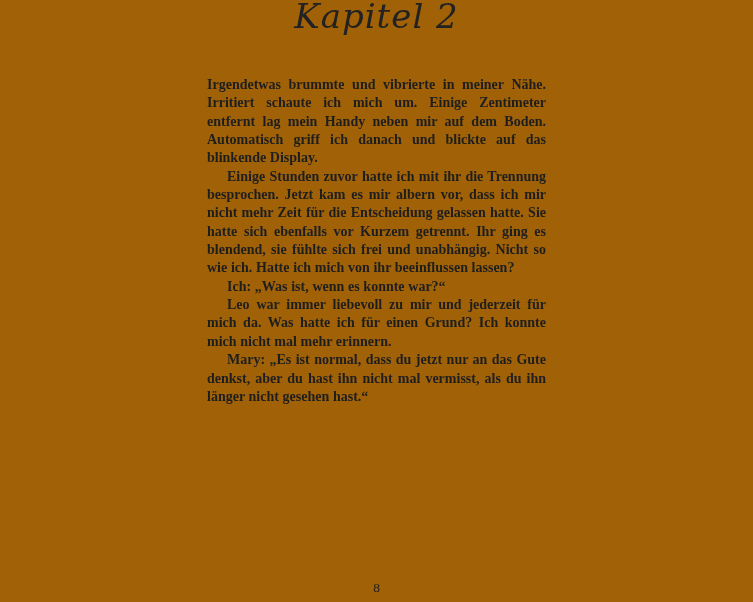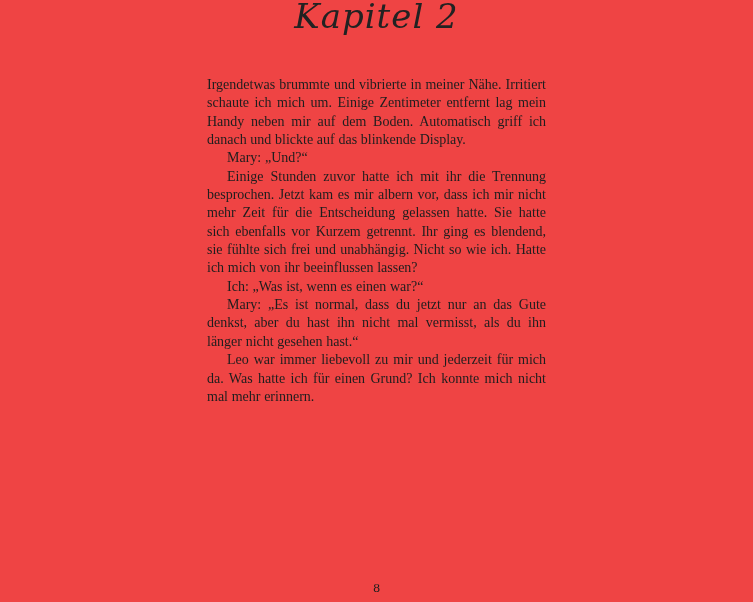--- a/index.html
+++ b/index.html
@@ -4,21 +4,21 @@
 <style>
   html, body {
     margin: 0;
     padding: 0;
     background: #ffffff;
   }
   .page {
     position: relative;
     width: 753px;
     height: 602px;
-    background: #ef4444;
+    background: #a16207;
     overflow: hidden;
     font-family: "Liberation Serif", serif;
     color: #1e1e1e;
   }
   .chapter-title {
     position: absolute;
     top: -4px;
     left: 207px;
     width: 339px;
     margin: 0;
@@ -38,20 +38,21 @@
     text-align: justify;
     font-size: 14px;
     line-height: 18.35px;
     hyphens: auto;
     -webkit-hyphens: auto;
     word-spacing: 0.2px;
   }
   .body-text p {
     margin: 0;
     text-indent: 20px;
+    font-weight: bold;
   }
   .body-text p.first {
     text-indent: 0;
   }
   .page-number {
     position: absolute;
     top: 580px;
     left: 207px;
     width: 339px;
     text-align: center;
@@ -60,21 +61,20 @@
   }
 </style>
 </head>
 <body>
 
 <div class="page">
   <h1 class="chapter-title">Kapitel 2</h1>
 
   <div class="body-text" lang="de">
     <p class="first">Irgendetwas brummte und vibrierte in meiner Nähe. Irritiert schaute ich mich um. Einige Zentimeter entfernt lag mein Handy neben mir auf dem Boden. Automatisch griff ich danach und blickte auf das blinkende Display.</p>
-    <p>Mary: „Und?“</p>
     <p>Einige Stunden zuvor hatte ich mit ihr die Trennung besprochen. Jetzt kam es mir albern vor, dass ich mir nicht mehr Zeit für die Entscheidung gelassen hatte. Sie hatte sich ebenfalls vor Kurzem getrennt. Ihr ging es blendend, sie fühlte sich frei und unabhängig. Nicht so wie ich. Hatte ich mich von ihr beeinflussen lassen?</p>
-    <p>Ich: „Was ist, wenn es einen war?“</p>
+    <p>Ich: „Was ist, wenn es konnte war?“</p>
+    <p>Leo war immer liebevoll zu mir und jederzeit für mich da. Was hatte ich für einen Grund? Ich konnte mich nicht mal mehr erinnern.</p>
     <p>Mary: „Es ist normal, dass du jetzt nur an das Gute denkst, aber du hast ihn nicht mal vermisst, als du ihn länger nicht gesehen hast.“</p>
-    <p>Leo war immer liebevoll zu mir und jederzeit für mich da. Was hatte ich für einen Grund? Ich konnte mich nicht mal mehr erinnern.</p>
   </div>
 
   <div class="page-number">8</div>
 </div>
 
 </body></html>

